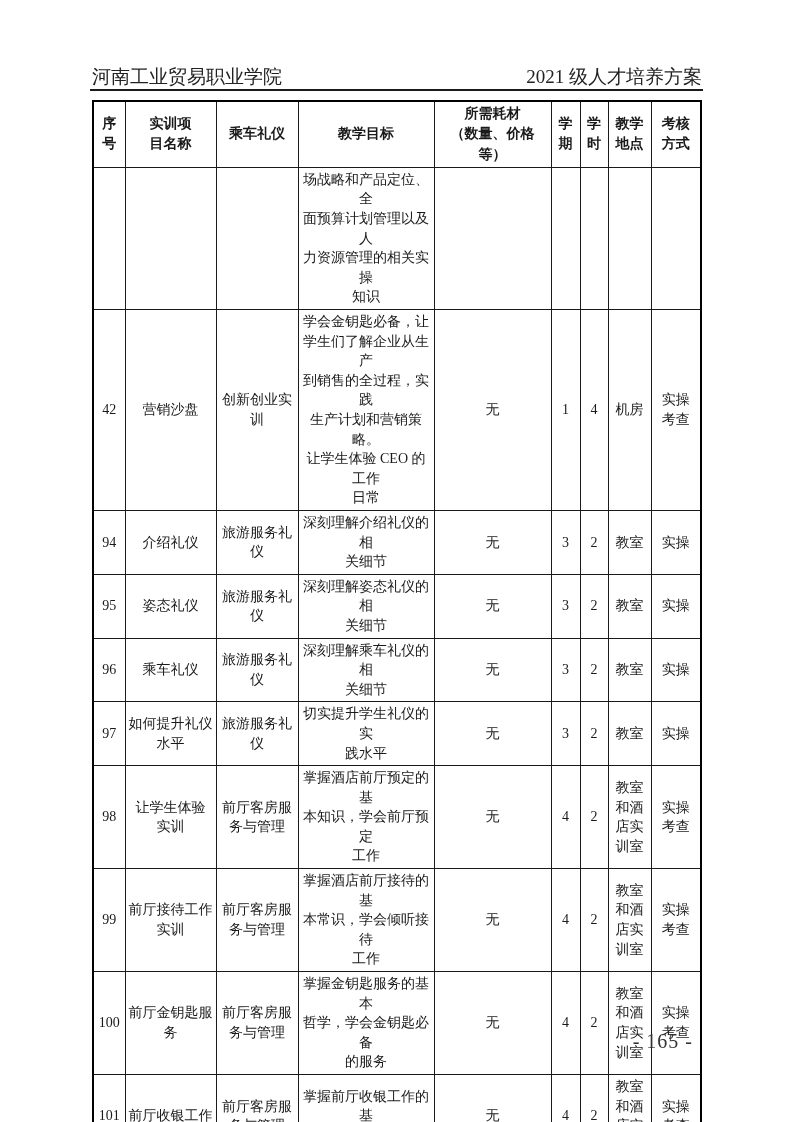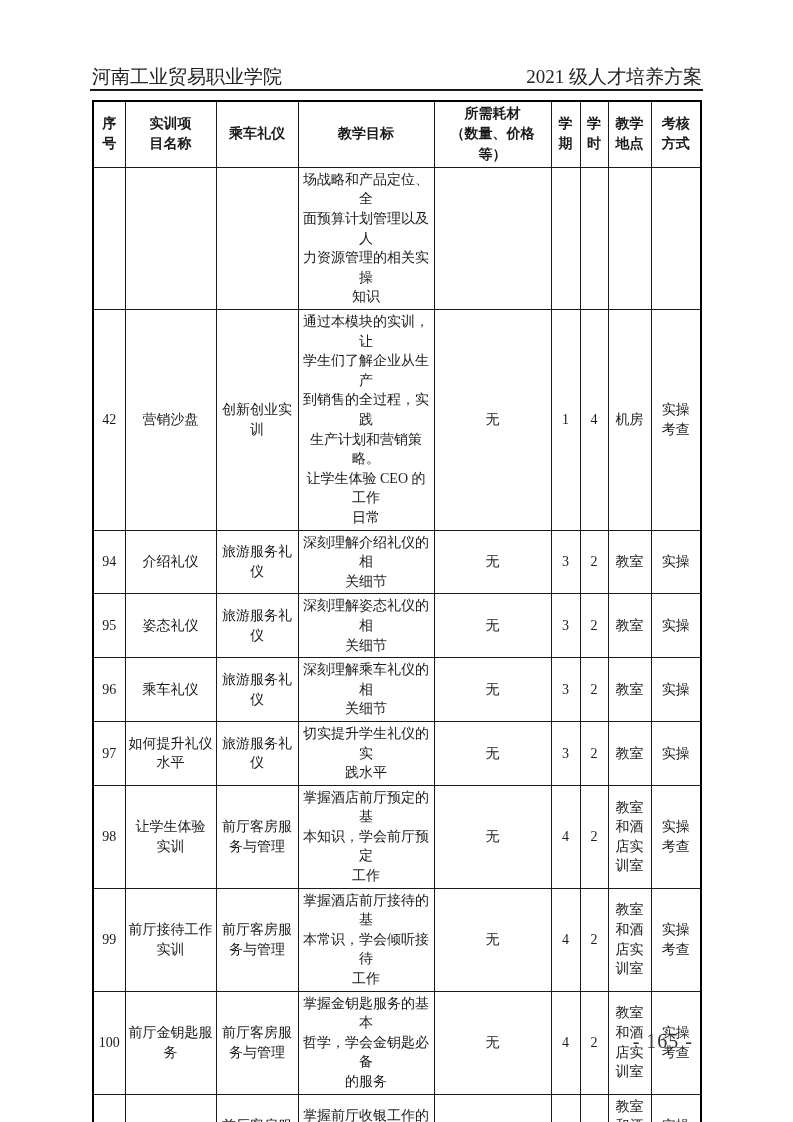--- a/index.html
+++ b/index.html
@@ -110,21 +110,21 @@
           <td></td>
           <td></td>
           <td class="loc"></td>
           <td class="asm"></td>
         </tr>
         <tr style="height: 122px;">
           <td>42</td>
           <td>营销沙盘</td>
           <td class="al">创新创业实
 训</td>
-          <td class="goal">通过本模块的实训，让
+          <td class="goal">学会金钥匙必备，让
 学生们了解企业从生产
 到销售的全过程，实践
 生产计划和营销策略。
 让学生体验 CEO 的工作
 日常</td>
           <td>无</td>
           <td>1</td>
           <td>4</td>
           <td class="loc">机房</td>
           <td class="asm">实操

